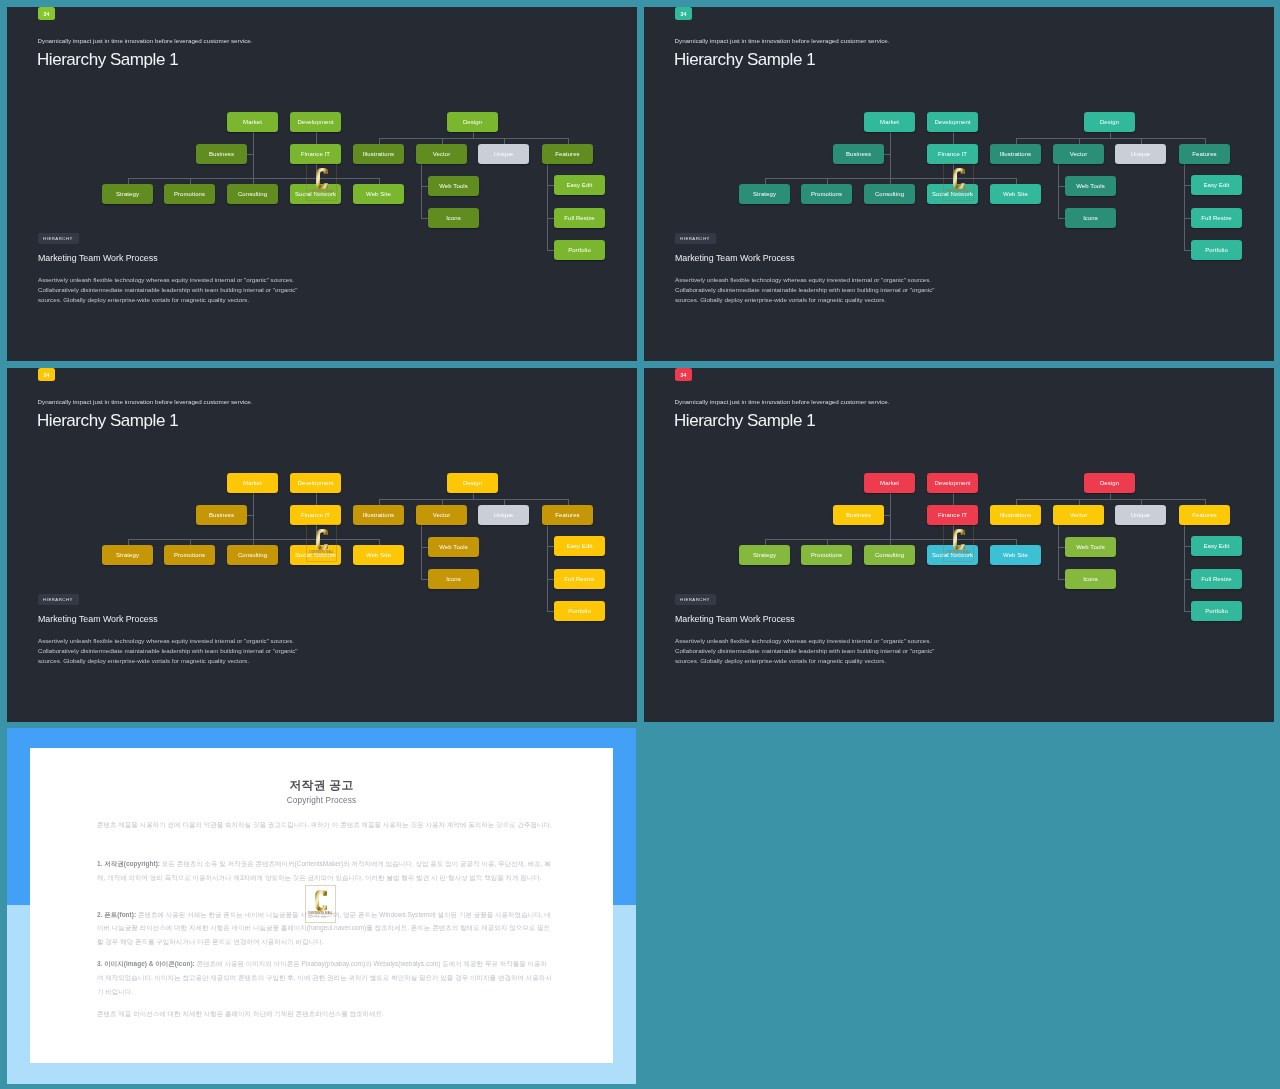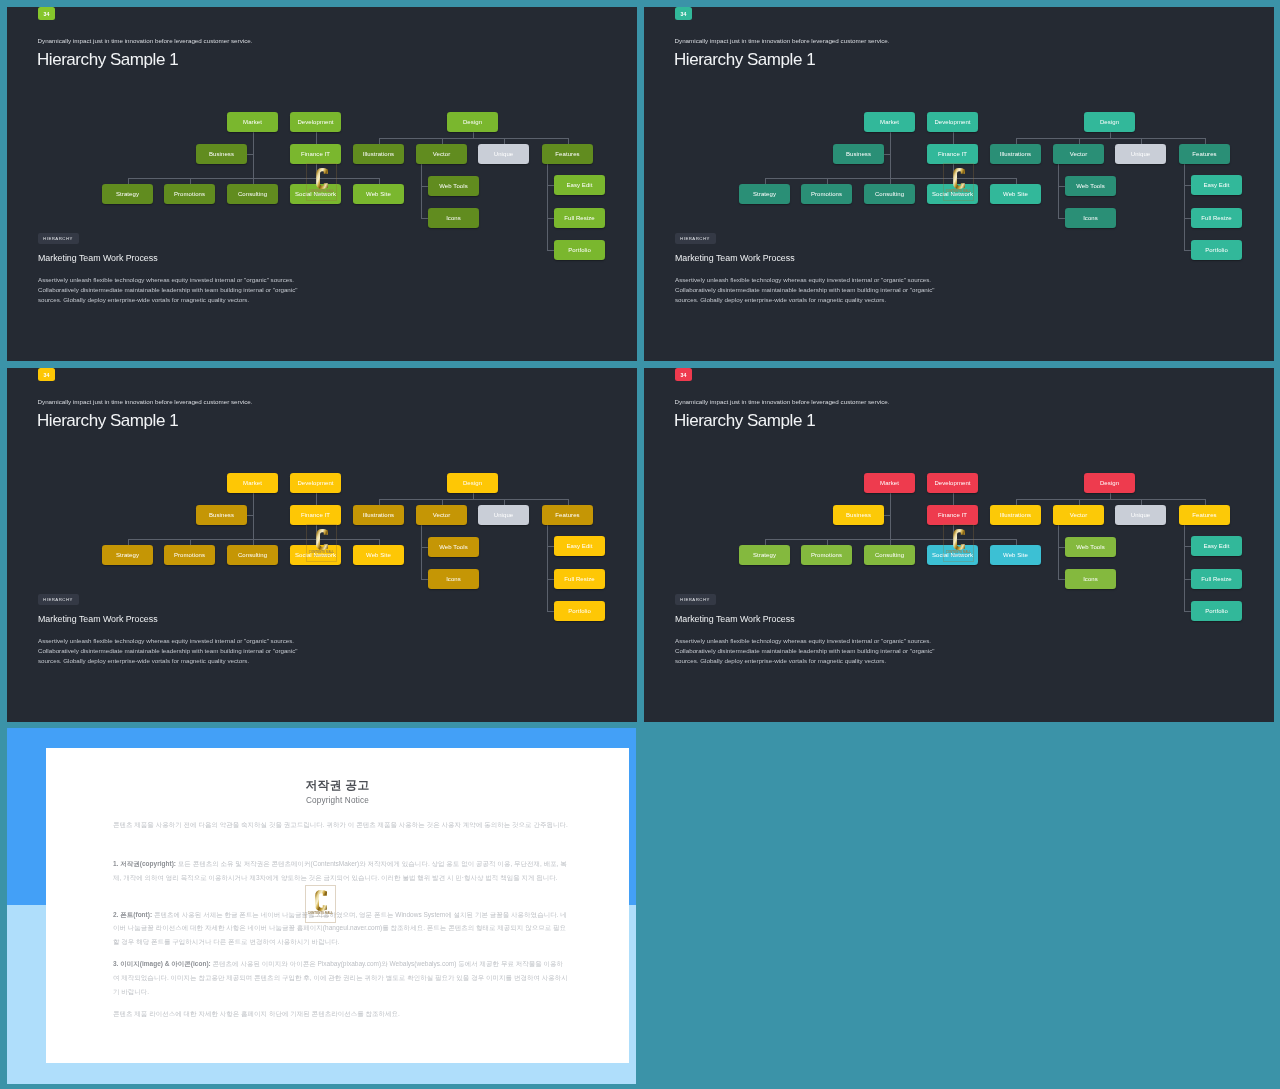--- a/index.html
+++ b/index.html
@@ -31,21 +31,21 @@
   .wmC{position:absolute;left:9px;top:5px;width:13px;height:21px;}
   .wmT{position:absolute;left:0;right:0;top:26.5px;text-align:center;font-size:2.9px;color:#9a8050;
        letter-spacing:.05px;white-space:nowrap;font-weight:700;line-height:3.4px;}
   .wmT2{position:absolute;left:0;right:0;top:30.2px;text-align:center;font-size:2.1px;color:#a0a0a0;
        letter-spacing:.02px;white-space:nowrap;line-height:2.6px;}
 
   
   .cpouter{position:absolute;}
   .cpbandtop{position:absolute;left:0;top:0;background:#43a0f7;}
   .cpbandbot{position:absolute;left:0;background:#afdefb;}
-  .cpcard{position:absolute;background:#ffffff;margin-left:16px;}
+  .cpcard{position:absolute;background:#ffffff;}
   .cptitle{position:absolute;width:100%;text-align:center;font-size:11.8px;font-weight:700;color:#4c4f55;letter-spacing:.3px;}
   .cpsub{position:absolute;width:100%;text-align:center;font-size:8.2px;color:#72757a;letter-spacing:.15px;}
   .cpp{position:absolute;font-size:6.5px;line-height:13.8px;color:#bcbfc4;letter-spacing:.01px;}
   .cpp b{color:#8d9095;font-weight:700;}
 </style>
 </head>
 <body>
 
 <div class="page">
     <div class="slide" style="left: 7px; top: 7px; width: 630px; height: 354px; background: rgb(37, 42, 51);">
@@ -490,21 +490,21 @@
           </svg></div>
         <div class="wmT">CONTENTS MALL</div>
         <div class="wmT2">contents-mall.com</div>
       </div>
     </div>
     <div class="cpouter" style="left: 7px; top: 728px; width: 629px; height: 356px;">
       <div class="cpbandtop" style="width: 629px; height: 177px;"></div>
       <div class="cpbandbot" style="top: 177px; width: 629px; height: 179px;"></div>
       <div class="cpcard" style="left: 23px; top: 20px; width: 583px; height: 315px;">
         <div class="cptitle" style="top: 29.5px;">저작권 공고</div>
-        <div class="cpsub" style="top: 48px;">Copyright Notice</div>
+        <div class="cpsub" style="top: 48px;">Copyright Process</div>
         <div class="cpp" style="left: 67px; top: 70px; width: 455px;">콘텐츠 제품을 사용하기 전에 다음의 약관을 숙지하실 것을 권고드립니다. 귀하가 이 콘텐츠 제품을 사용하는 것은 사용자 계약에 동의하는 것으로 간주됩니다.</div>
         <div class="cpp" style="left: 67px; top: 109px; width: 455px;"><b>1. 저작권(copyright):</b><span> 모든 콘텐츠의 소유 및 저작권은 콘텐츠메이커(ContentsMaker)와 저작자에게 있습니다. 상업 용도 없이 공공적 이용, 무단전재, 배포, 복제, 개작에 의하여 영리 목적으로 이용하시거나 제3자에게 양도하는 것은 금지되어 있습니다. 이러한 불법 행위 발견 시 민·형사상 법적 책임을 지게 됩니다.</span></div>
         <div class="cpp" style="left: 67px; top: 159.5px; width: 455px;"><b>2. 폰트(font):</b><span> 콘텐츠에 사용된 서체는 한글 폰트는 네이버 나눔글꼴을 사용하였으며, 영문 폰트는 Windows System에 설치된 기본 글꼴을 사용하였습니다. 네이버 나눔글꼴 라이선스에 대한 자세한 사항은 네이버 나눔글꼴 홈페이지(hangeul.naver.com)를 참조하세요. 폰트는 콘텐츠의 형태로 제공되지 않으므로 필요할 경우 해당 폰트를 구입하시거나 다른 폰트로 변경하여 사용하시기 바랍니다.</span></div>
         <div class="cpp" style="left: 67px; top: 209px; width: 455px;"><b>3. 이미지(image) &amp; 아이콘(icon):</b><span> 콘텐츠에 사용된 이미지와 아이콘은 Pixabay(pixabay.com)와 Webalys(webalys.com) 등에서 제공한 무료 저작물을 이용하여 제작되었습니다. 이미지는 참고용만 제공되며 콘텐츠의 구입한 후, 이에 관한 권리는 귀하가 별도로 확인하실 필요가 있을 경우 이미지를 변경하여 사용하시기 바랍니다.</span></div>
         <div class="cpp" style="left: 67px; top: 258.5px; width: 455px;">콘텐츠 제품 라이선스에 대한 자세한 사항은 홈페이지 하단에 기재된 콘텐츠라이선스를 참조하세요.</div>
       </div>
       <div class="wm" style="left: 298px; top: 157px; transform: scale(1); transform-origin: 0px 0px;">
         <div class="box"></div>
         <div class="wmC"><svg viewBox="0 0 130 210" width="13" height="21">
             <defs>

